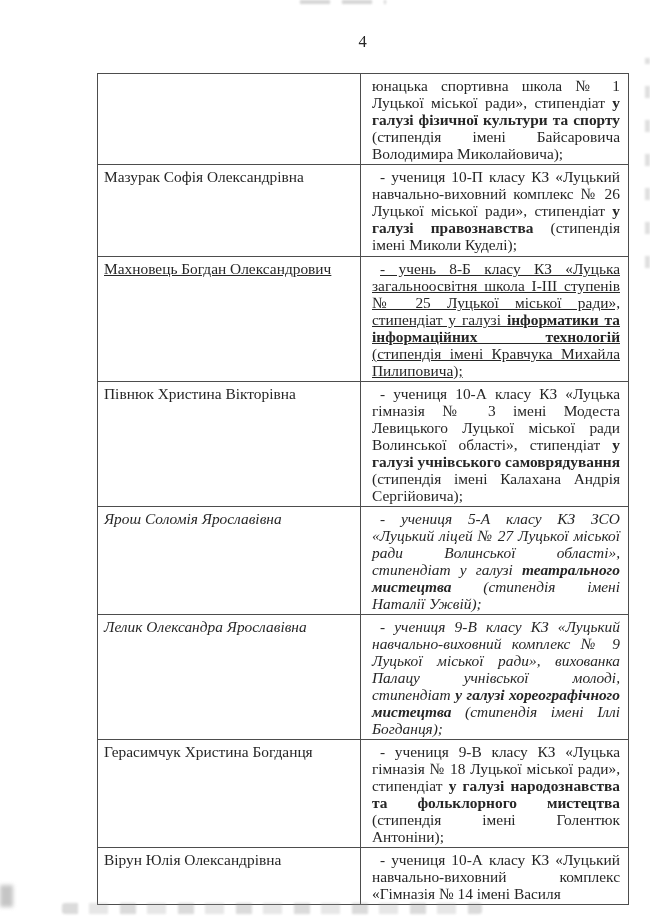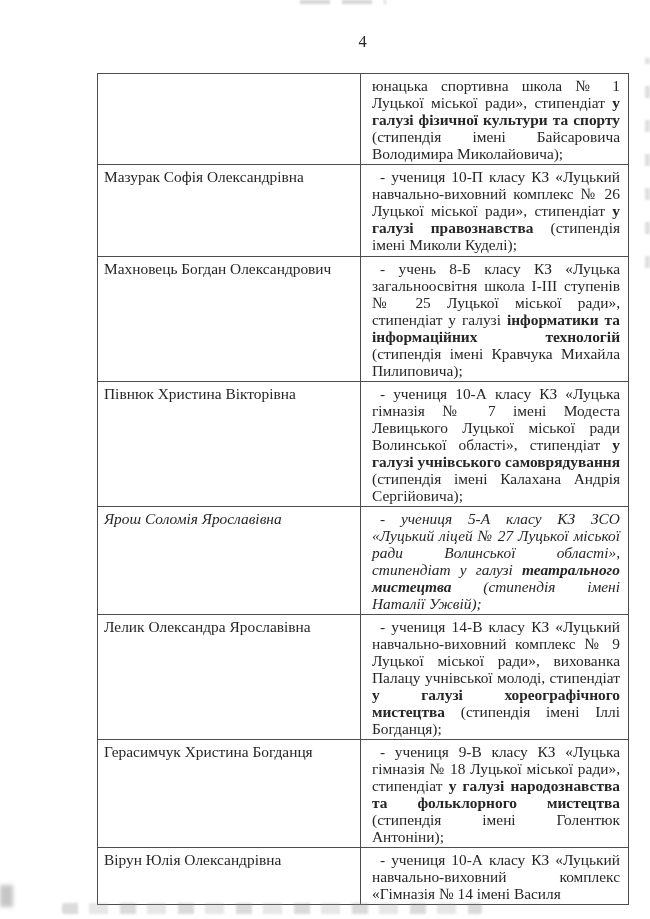--- a/index.html
+++ b/index.html
@@ -54,24 +54,24 @@
   p.desc-text {
     text-align: justify;
   }
   p.desc-text.indented {
     text-indent: 8px;
   }
   p.desc-text b { font-weight: bold; }
   
   tr.r1 td { height: 91px; }
   tr.r2 td { height: 92px; }
-  tr.r3 td { height: 117px; }
+  tr.r3 td { height: 117px; text-decoration: underline; }
   tr.r4 td { height: 122px; margin-left: 28px; }
   tr.r5 td { height: 108px; font-style: italic; }
-  tr.r6 td { height: 122px; }
+  tr.r6 td { height: 122px; font-style: italic; }
   tr.r7 td { height: 104px; }
   tr.r8 td { height: 55px; }
   
   .smudge { position: absolute; pointer-events: none; }
   .smudge-bottom {
     left: 62px; top: 903px; width: 420px; height: 11px;
     background: repeating-linear-gradient(90deg,
       rgba(145,145,145,0.5) 0 16px, rgba(255,255,255,0) 16px 27px,
       rgba(160,160,160,0.4) 27px 46px, rgba(255,255,255,0) 46px 58px);
     filter: blur(1.2px);
@@ -130,37 +130,37 @@
           </td>
           <td class="desc-cell">
             <p class="desc-text indented"><span>- учень 8-Б класу КЗ «Луцька загальноосвітня школа І-ІІІ ступенів № 25 Луцької міської ради», стипендіат у галузі </span><b>інформатики та інформаційних технологій</b><span> (стипендія імені Кравчука Михайла Пилиповича);</span></p>
           </td>
         </tr>
         <tr class="r4">
           <td class="name-cell">
             <p class="name-text">Півнюк Христина Вікторівна</p>
           </td>
           <td class="desc-cell">
-            <p class="desc-text indented"><span>- учениця 10-А класу КЗ «Луцька гімназія № 7 імені Модеста Левицького Луцької міської ради Волинської області», стипендіат </span><b>у галузі учнівського самоврядування</b><span> (стипендія імені Калахана Андрія Сергійовича);</span></p>
+            <p class="desc-text indented"><span>- учениця 10-А класу КЗ «Луцька гімназія № 3 імені Модеста Левицького Луцької міської ради Волинської області», стипендіат </span><b>у галузі учнівського самоврядування</b><span> (стипендія імені Калахана Андрія Сергійовича);</span></p>
           </td>
         </tr>
         <tr class="r5">
           <td class="name-cell">
             <p class="name-text">Ярош Соломія Ярославівна</p>
           </td>
           <td class="desc-cell">
             <p class="desc-text indented"><span>- учениця 5-А класу КЗ ЗСО «Луцький ліцей № 27 Луцької міської ради Волинської області», стипендіат у галузі </span><b>театрального мистецтва</b><span> (стипендія імені Наталії Ужвій);</span></p>
           </td>
         </tr>
         <tr class="r6">
           <td class="name-cell">
             <p class="name-text">Лелик Олександра Ярославівна</p>
           </td>
           <td class="desc-cell">
-            <p class="desc-text indented"><span>- учениця 14-В класу КЗ «Луцький навчально-виховний комплекс № 9 Луцької міської ради», вихованка Палацу учнівської молоді, стипендіат </span><b>у галузі хореографічного мистецтва</b><span> (стипендія імені Іллі Богданця);</span></p>
+            <p class="desc-text indented"><span>- учениця 9-В класу КЗ «Луцький навчально-виховний комплекс № 9 Луцької міської ради», вихованка Палацу учнівської молоді, стипендіат </span><b>у галузі хореографічного мистецтва</b><span> (стипендія імені Іллі Богданця);</span></p>
           </td>
         </tr>
         <tr class="r7">
           <td class="name-cell">
             <p class="name-text">Герасимчук Христина Богданця</p>
           </td>
           <td class="desc-cell">
             <p class="desc-text indented"><span>- учениця 9-В класу КЗ «Луцька гімназія № 18 Луцької міської ради», стипендіат </span><b>у галузі народознавства та фольклорного мистецтва</b><span> (стипендія імені Голентюк Антоніни);</span></p>
           </td>
         </tr>

